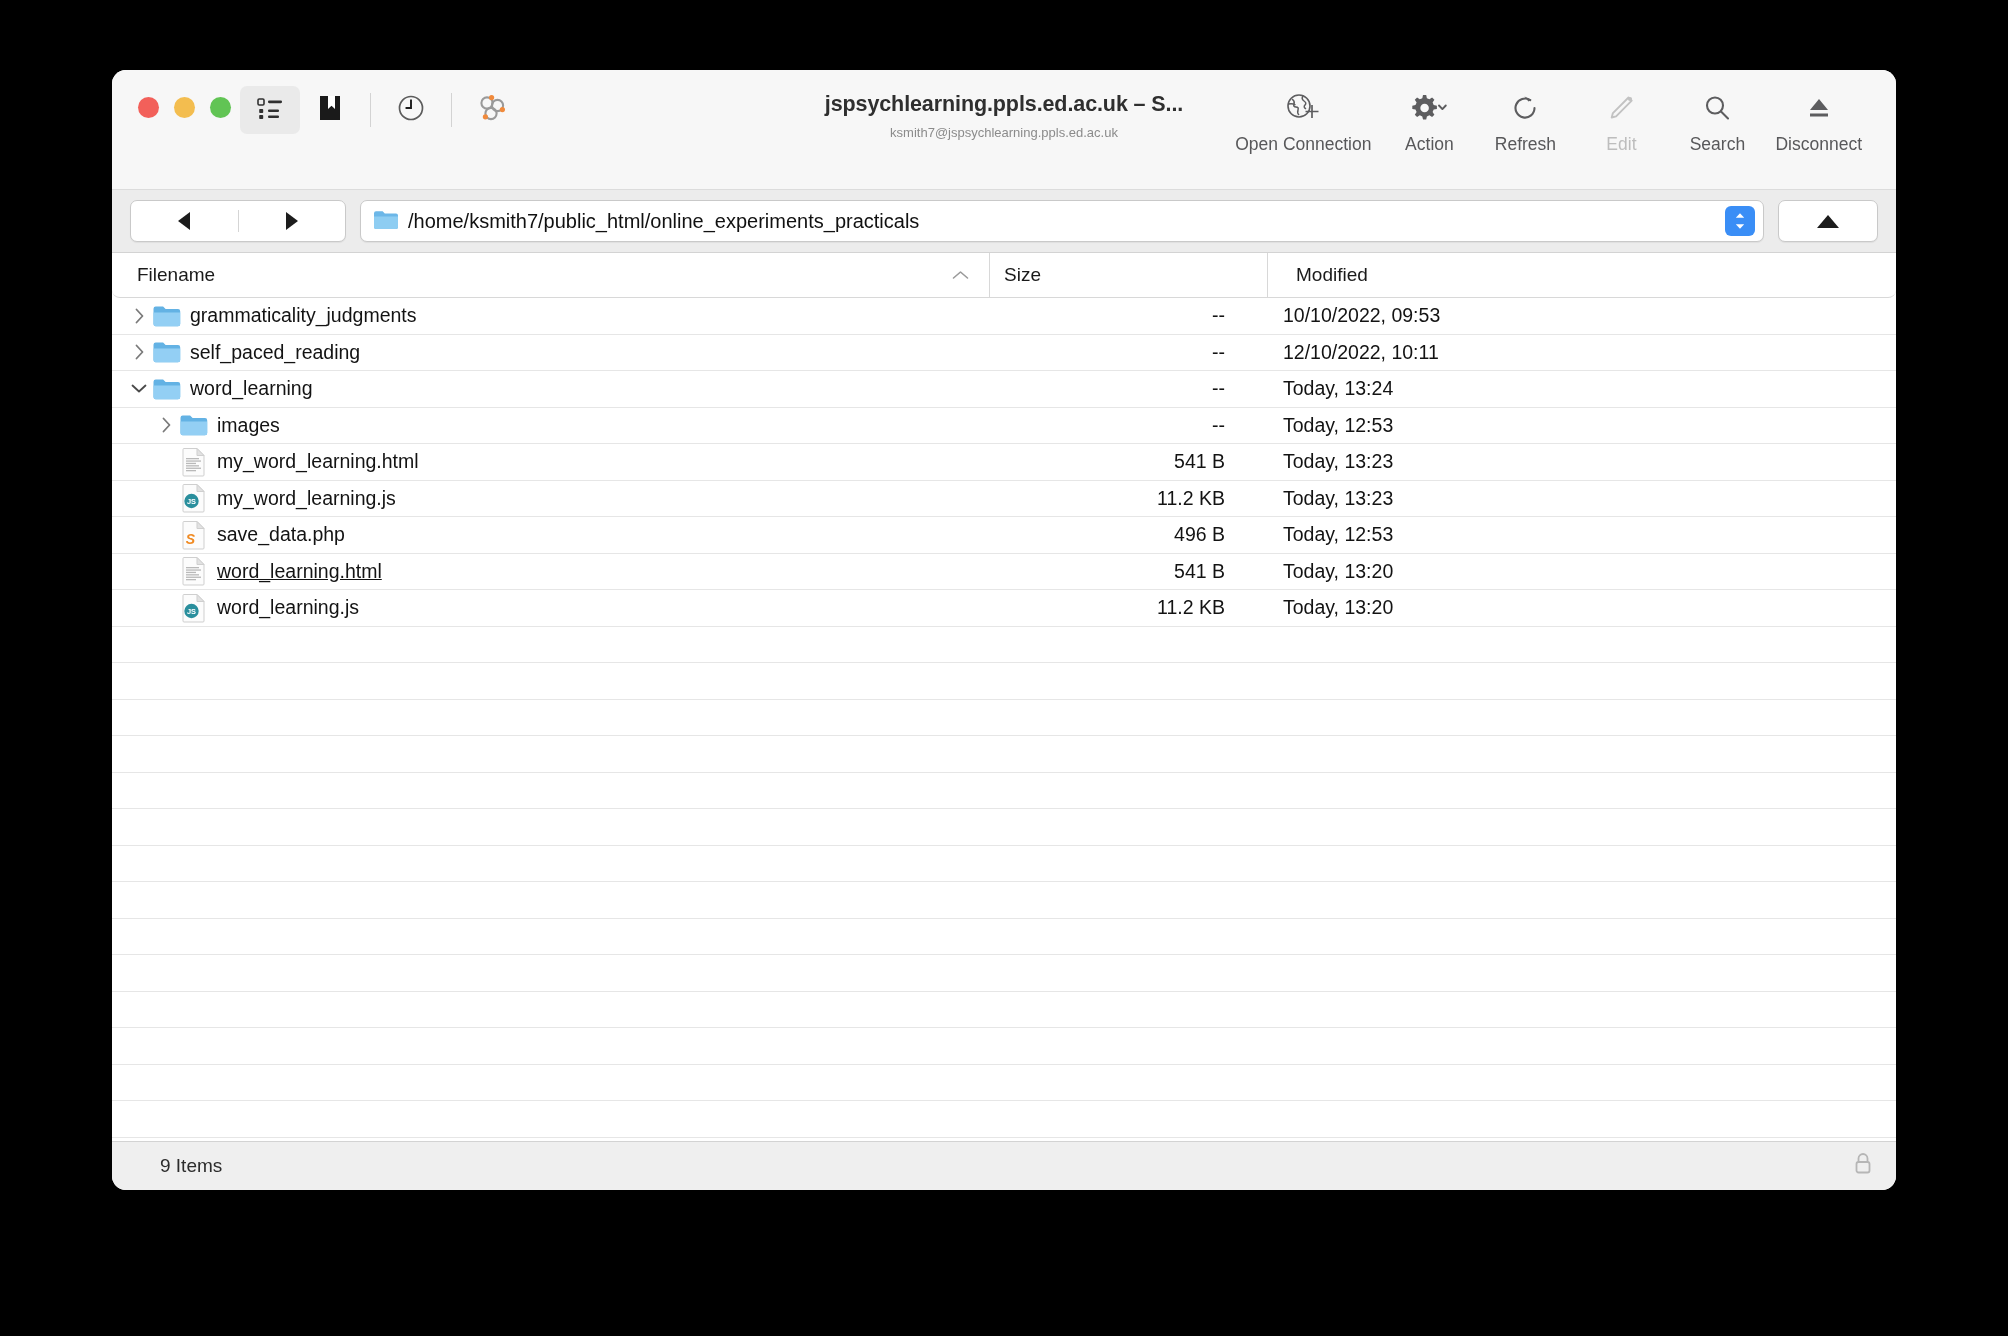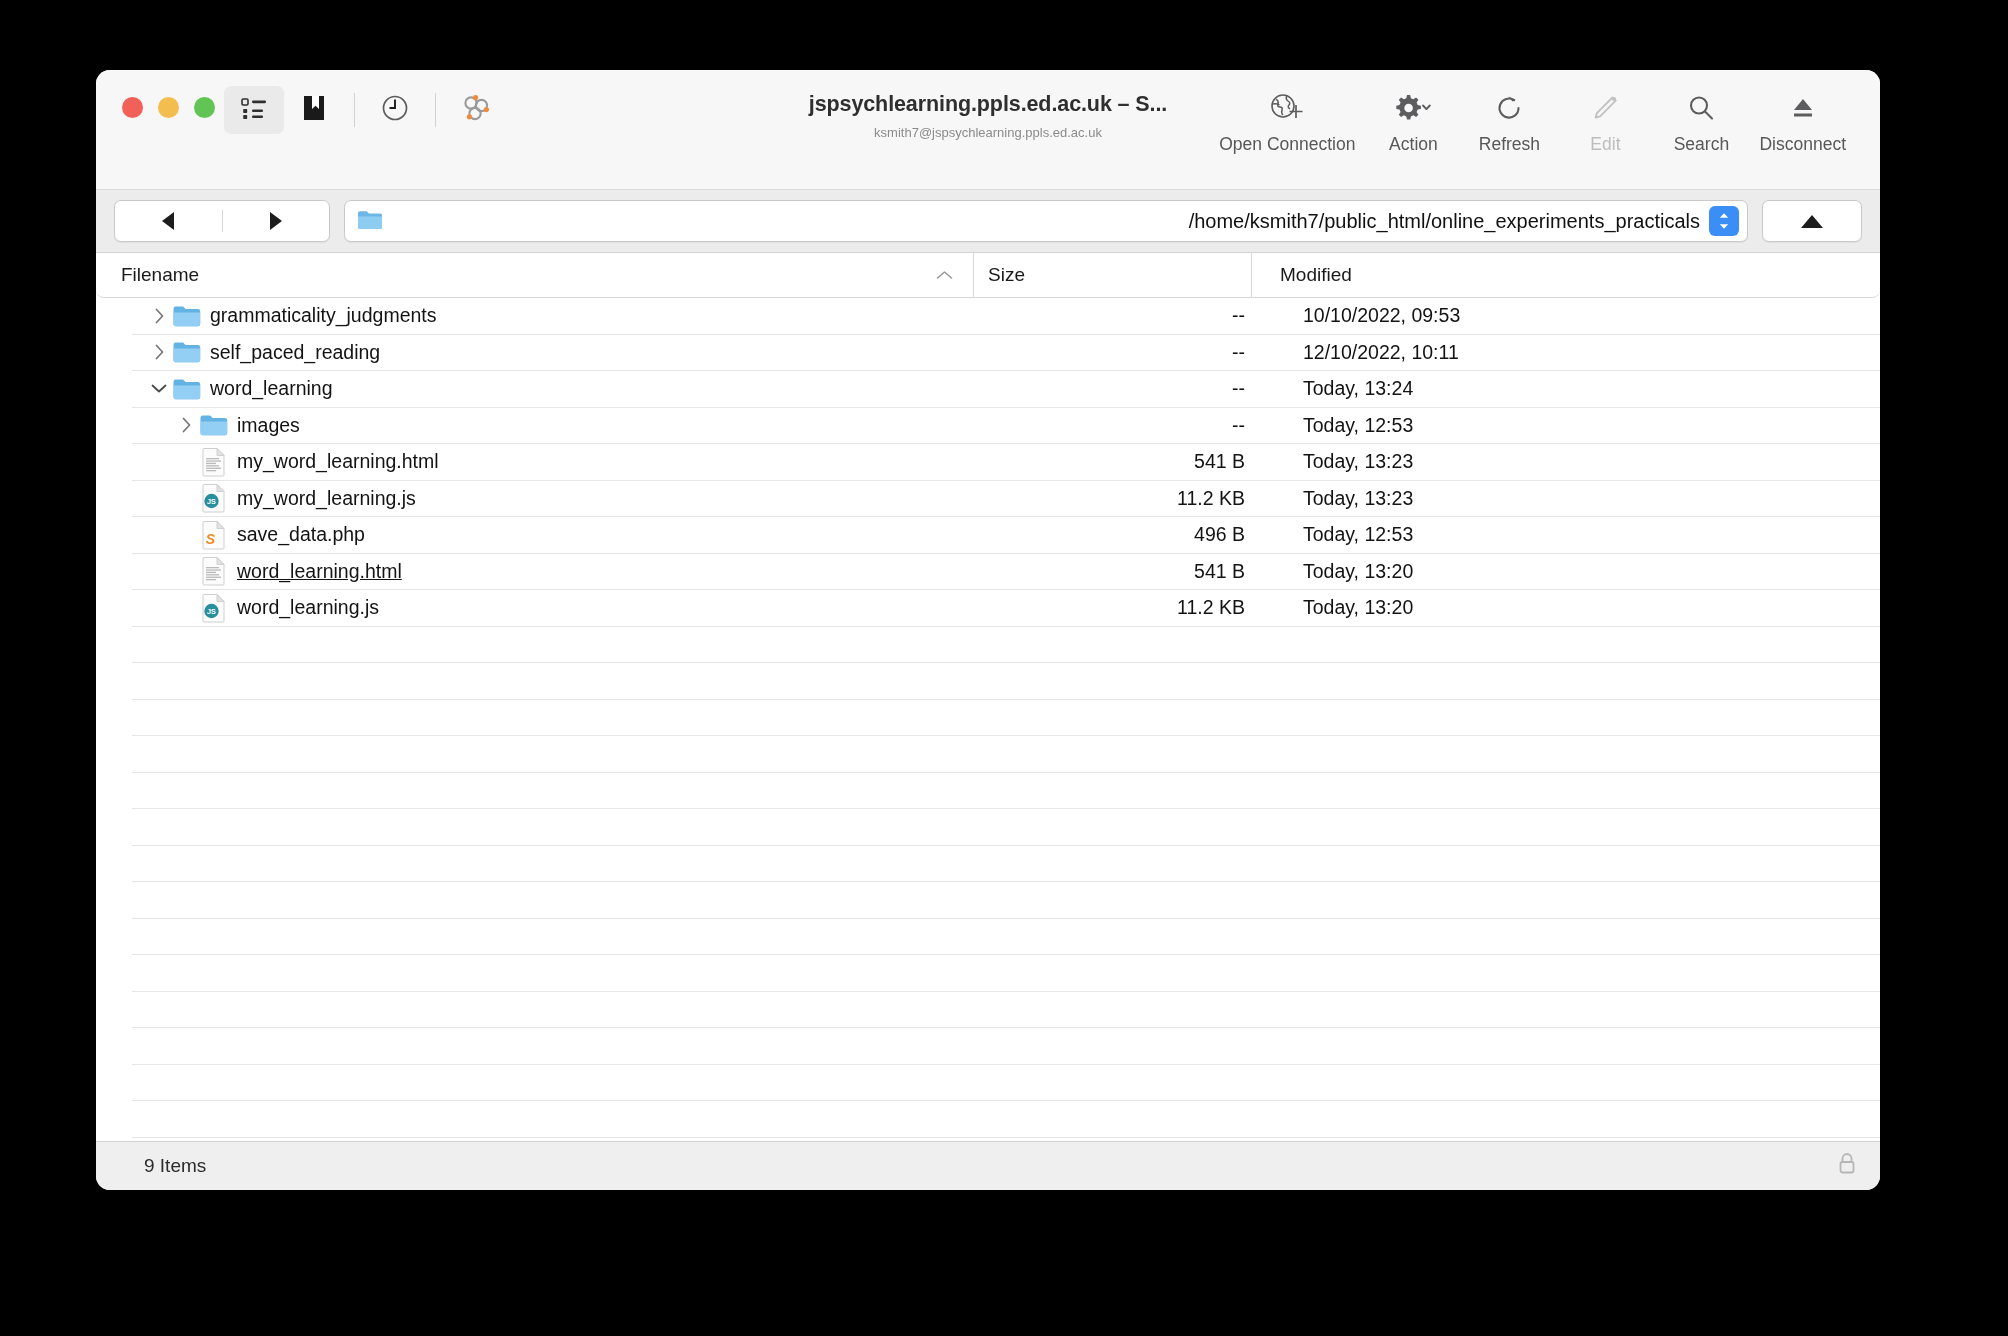--- a/index.html
+++ b/index.html
@@ -11,21 +11,21 @@
     overflow: hidden;
   }
   body {
     font-family: "Liberation Sans", sans-serif;
     -webkit-font-smoothing: antialiased;
   }
 
   
   #window {
     position: absolute;
-    left: 96px;
+    left: 112px;
     top: 70px;
     width: 1784px;
     height: 1120px;
     background: #ffffff;
     border-radius: 14px;
     overflow: hidden;
     box-shadow: 0 18px 60px rgba(0,0,0,0.55);
     display: flex;
     flex-direction: column;
   }
@@ -138,21 +138,20 @@
   
   #pathbar {
     height: 62px;
     background: #ececec;
     border-bottom: 1px solid #d3d3d3;
     display: flex;
     align-items: center;
     padding: 0 18px;
     gap: 14px;
     flex: 0 0 auto;
-    text-align: right;
   }
   .navgroup {
     width: 214px;
     height: 40px;
     background: #ffffff;
     border-radius: 7px;
     border: 1px solid #c9c9c9;
     box-shadow: 0 1px 1px rgba(0,0,0,0.06);
     display: flex;
     align-items: center;
@@ -255,21 +254,20 @@
     right: 20px;
     top: 50%;
     transform: translateY(-50%);
   }
 
   
   #filelist {
     flex: 1 1 auto;
     background: #ffffff;
     overflow: hidden;
-    margin-left: 36px;
   }
   .row {
     height: 35.5px;
     display: flex;
     align-items: center;
     border-bottom: 1px solid #e6e6e6;
     font-size: 19.5px;
     color: #131313;
   }
   .cell-name {

